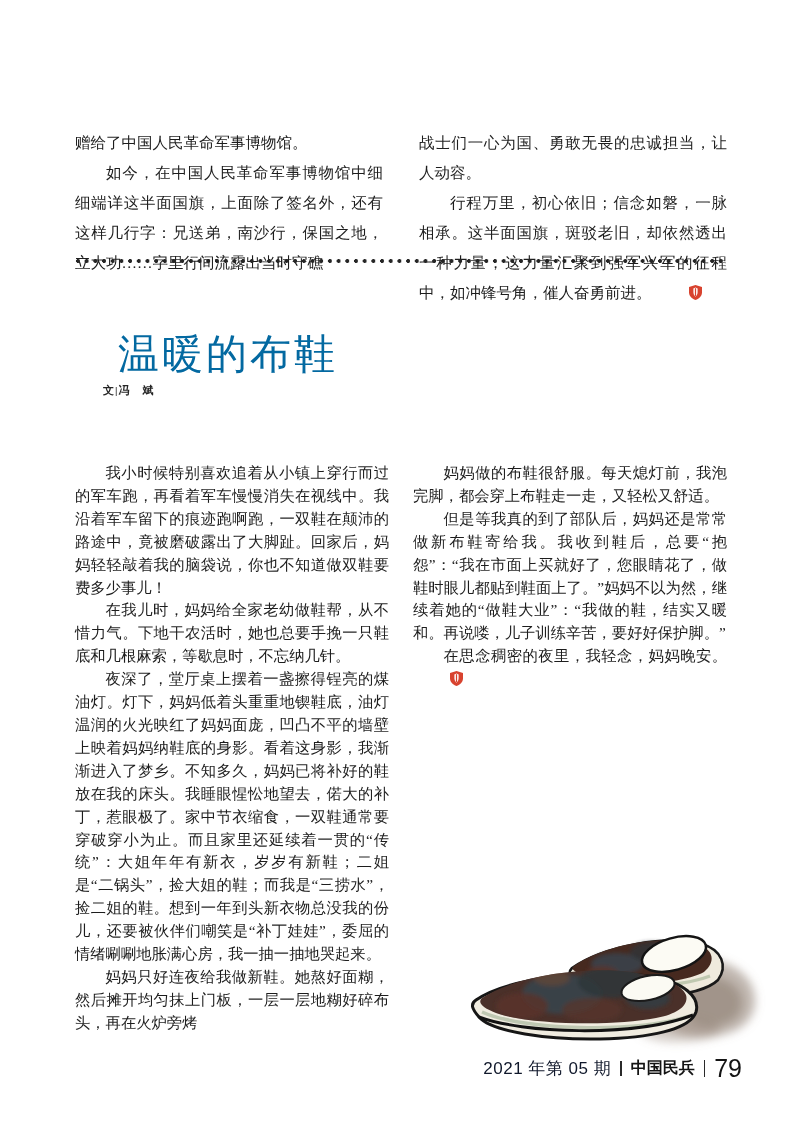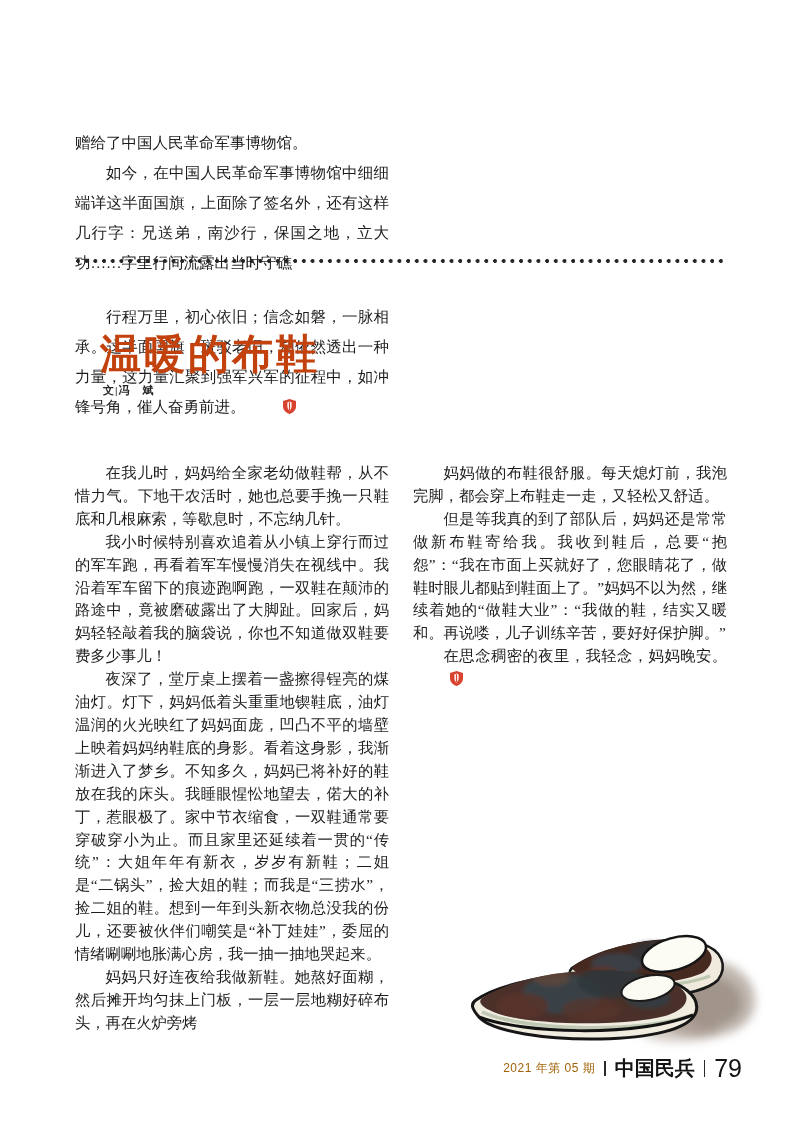--- a/index.html
+++ b/index.html
@@ -8,34 +8,34 @@
     width:794px;height:1123px;
     margin:0 auto;
     background:#ffffff;
     font-family:"Liberation Serif","DejaVu Serif",serif;
     color:#1d1d1d;
     overflow:hidden;
   }
   
   .top-section{
     position:absolute;top:128px;left:75px;width:652px;
-    display:flex;gap:24px;flex-direction:column;
+    display:flex;gap:36px;
   }
   .top-col{width:314px;font-size:15.5px;line-height:30px;text-align:justify;}
   
   .dotted-sep{
     position:absolute;top:258px;left:75px;width:652px;height:6px;
     background-image:radial-gradient(circle at 3px 3px,#262626 1.8px,transparent 2.2px);
     background-size:8.7px 6px;background-repeat:repeat-x;
   }
   
   .article-title{
-    position:absolute;top:300px;left:100px;
-    font-size:41px;font-weight:bold;letter-spacing:3px;
-    color:#c2410c;
+    position:absolute;top:300px;left:118px;
+    font-size:41px;font-weight:normal;letter-spacing:3px;
+    color:#0369a1;
   }
   .byline{
     position:absolute;top:383px;left:103px;
     font-size:11px;font-weight:600;color:#262626;letter-spacing:1px;
   }
   
   .body-section{
     position:absolute;top:462px;left:75px;width:652px;
     display:flex;gap:24px;
   }
@@ -49,55 +49,56 @@
   
   .illustration{
     position:absolute;left:452px;top:882px;width:336px;height:172px;
   }
   
   .footer{
     position:absolute;top:1054px;right:52px;
     display:flex;align-items:center;gap:9px;
     font-family:"Liberation Sans","DejaVu Sans",sans-serif;
   }
-  .footer-issue{font-size:12px;color:#a16207;letter-spacing:0.5px;}
+  .footer-issue{font-size:17px;color:#0f172a;letter-spacing:0.5px;}
   .footer-bar{width:1.5px;background:#2a2a2a;}
   .footer-bar.small{height:15px;}
   .footer-bar.big{height:17px;}
-  .footer-magazine{font-size:20px;font-weight:bold;color:#141414;}
+  .footer-magazine{font-size:16px;font-weight:bold;color:#141414;}
   .footer-pagenum{font-size:25px;color:#141414;}
 </style>
 </head>
 <body>
 
 <div class="page">
 
   <div class="top-section">
     <div class="top-col">
         <p class="para no-indent">赠给了中国人民革命军事博物馆。</p>
         <p class="para">如今，在中国人民革命军事博物馆中细细端详这半面国旗，上面除了签名外，还有这样几行字：兄送弟，南沙行，保国之地，立大功……字里行间流露出当时守礁</p>
       </div>
     <div class="top-col">
+        <p class="para no-indent">战士们一心为国、勇敢无畏的忠诚担当，让人动容。</p>
         <p class="para">行程万里，初心依旧；信念如磐，一脉相承。这半面国旗，斑驳老旧，却依然透出一种力量，这力量汇聚到强军兴军的征程中，如冲锋号角，催人奋勇前进。<span class="end-mark"><svg viewBox="0 0 13 15" width="13" height="15">
               <path d="M6.5 0 L13 2 V7.2 C13 11 10.2 13.6 6.5 15 C2.8 13.6 0 11 0 7.2 V2 Z" fill="#D8432F"></path>
               <path d="M6.5 2.6 L8.6 3.4 V7 C8.6 9.2 7.8 10.6 6.5 11.8 C5.2 10.6 4.4 9.2 4.4 7 V3.4 Z" fill="#ffffff"></path>
               <rect x="5.9" y="3.2" width="1.2" height="8" fill="#D8432F"></rect>
             </svg></span></p>
       </div>
   </div>
 
   <div class="dotted-sep"></div>
 
   <h1 class="article-title">温暖的布鞋</h1>
   <div class="byline">文|冯　斌</div>
 
   <div class="body-section">
     <div class="body-col">
+        <p class="para">我小时候特别喜欢追着从小镇上穿行而过的军车跑，再看着军车慢慢消失在视线中。我沿着军车留下的痕迹跑啊跑，一双鞋在颠沛的路途中，竟被磨破露出了大脚趾。回家后，妈妈轻轻敲着我的脑袋说，你也不知道做双鞋要费多少事儿！</p>
         <p class="para">在我儿时，妈妈给全家老幼做鞋帮，从不惜力气。下地干农活时，她也总要手挽一只鞋底和几根麻索，等歇息时，不忘纳几针。</p>
-        <p class="para">我小时候特别喜欢追着从小镇上穿行而过的军车跑，再看着军车慢慢消失在视线中。我沿着军车留下的痕迹跑啊跑，一双鞋在颠沛的路途中，竟被磨破露出了大脚趾。回家后，妈妈轻轻敲着我的脑袋说，你也不知道做双鞋要费多少事儿！</p>
         <p class="para">夜深了，堂厅桌上摆着一盏擦得锃亮的煤油灯。灯下，妈妈低着头重重地锲鞋底，油灯温润的火光映红了妈妈面庞，凹凸不平的墙壁上映着妈妈纳鞋底的身影。看着这身影，我渐渐进入了梦乡。不知多久，妈妈已将补好的鞋放在我的床头。我睡眼惺忪地望去，偌大的补丁，惹眼极了。家中节衣缩食，一双鞋通常要穿破穿小为止。而且家里还延续着一贯的“传统”：大姐年年有新衣，岁岁有新鞋；二姐是“二锅头”，捡大姐的鞋；而我是“三捞水”，捡二姐的鞋。想到一年到头新衣物总没我的份儿，还要被伙伴们嘲笑是“补丁娃娃”，委屈的情绪唰唰地胀满心房，我一抽一抽地哭起来。</p>
         <p class="para">妈妈只好连夜给我做新鞋。她熬好面糊，然后摊开均匀抹上门板，一层一层地糊好碎布头，再在火炉旁烤</p>
       </div>
     <div class="body-col">
         <p class="para">妈妈做的布鞋很舒服。每天熄灯前，我泡完脚，都会穿上布鞋走一走，又轻松又舒适。</p>
         <p class="para">但是等我真的到了部队后，妈妈还是常常做新布鞋寄给我。我收到鞋后，总要“抱怨”：“我在市面上买就好了，您眼睛花了，做鞋时眼儿都贴到鞋面上了。”妈妈不以为然，继续着她的“做鞋大业”：“我做的鞋，结实又暖和。再说喽，儿子训练辛苦，要好好保护脚。”</p>
         <p class="para">在思念稠密的夜里，我轻念，妈妈晚安。<span class="end-mark"><svg viewBox="0 0 13 15" width="13" height="15">
               <path d="M6.5 0 L13 2 V7.2 C13 11 10.2 13.6 6.5 15 C2.8 13.6 0 11 0 7.2 V2 Z" fill="#D8432F"></path>
               <path d="M6.5 2.6 L8.6 3.4 V7 C8.6 9.2 7.8 10.6 6.5 11.8 C5.2 10.6 4.4 9.2 4.4 7 V3.4 Z" fill="#ffffff"></path>
               <rect x="5.9" y="3.2" width="1.2" height="8" fill="#D8432F"></rect>

